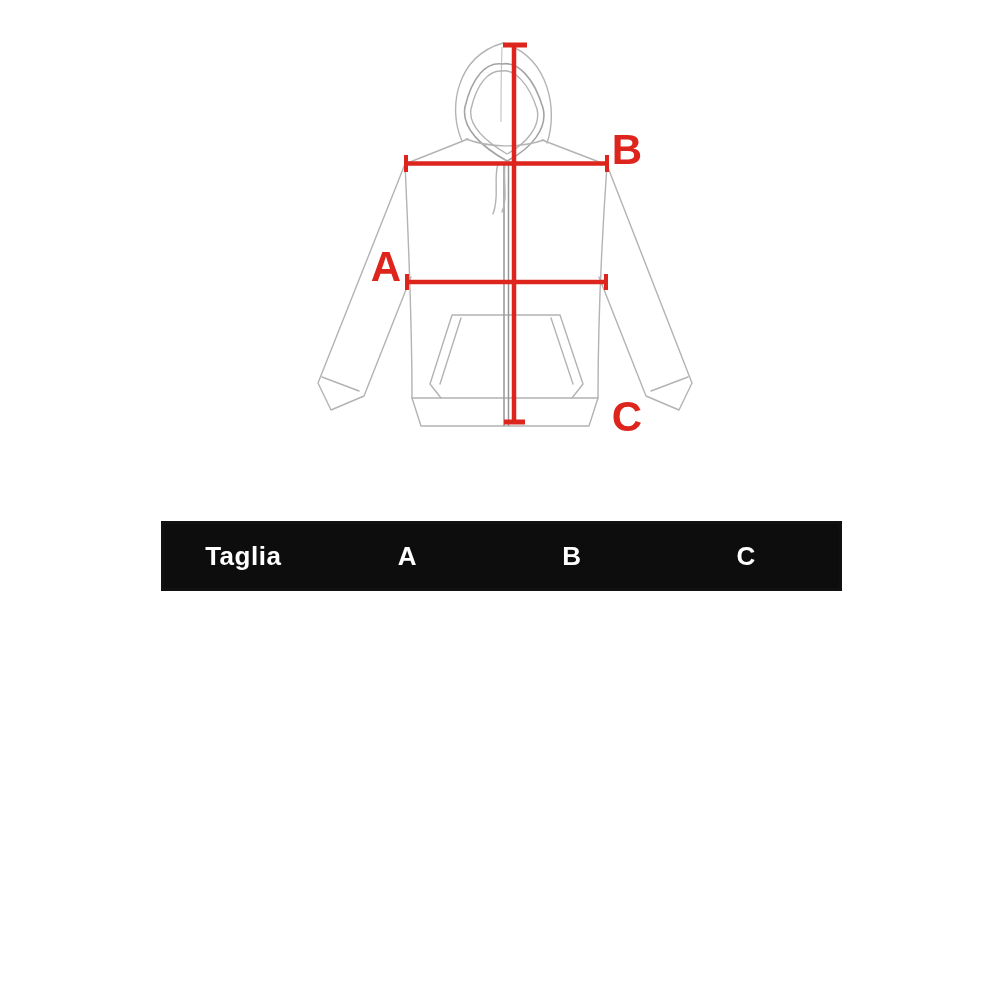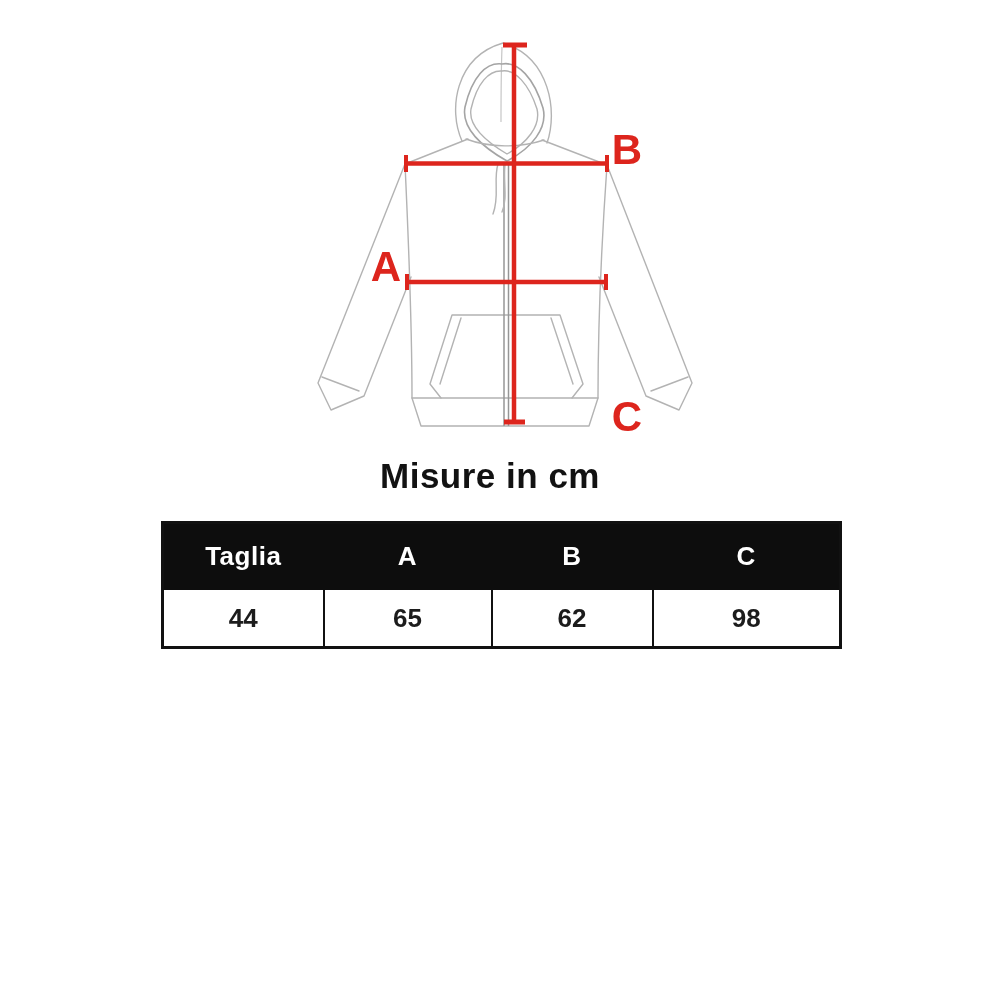--- a/index.html
+++ b/index.html
@@ -77,40 +77,33 @@
       <path class="redline" stroke-width="4" d="M 406,155 L 406,172 M 607,155 L 607,172"></path>
       <path class="redline" stroke-width="4.5" d="M 407,282 L 606,282"></path>
       <path class="redline" stroke-width="4" d="M 407,274 L 407,290 M 606,274 L 606,290"></path>
     </g>
 
     <text class="red-label" x="386" y="281">A</text>
     <text class="red-label" x="627" y="164">B</text>
     <text class="red-label" x="627" y="431">C</text>
   </svg>
 
-  <div class="page-title">Misure in cm</div>
 
   <table class="size-table">
     <colgroup>
       <col style="width:161px">
         <col style="width:168px">
         <col style="width:161px">
         <col style="width:188px">
     </colgroup>
     <thead>
       <tr>
         <th>Taglia</th>
         <th>A</th>
         <th>B</th>
         <th>C</th>
       </tr>
     </thead>
     <tbody>
-      <tr>
-        <td>44</td>
-        <td>65</td>
-        <td>62</td>
-        <td>98</td>
-      </tr>
     </tbody>
   </table>
 
 </div>
 
 </body></html>

